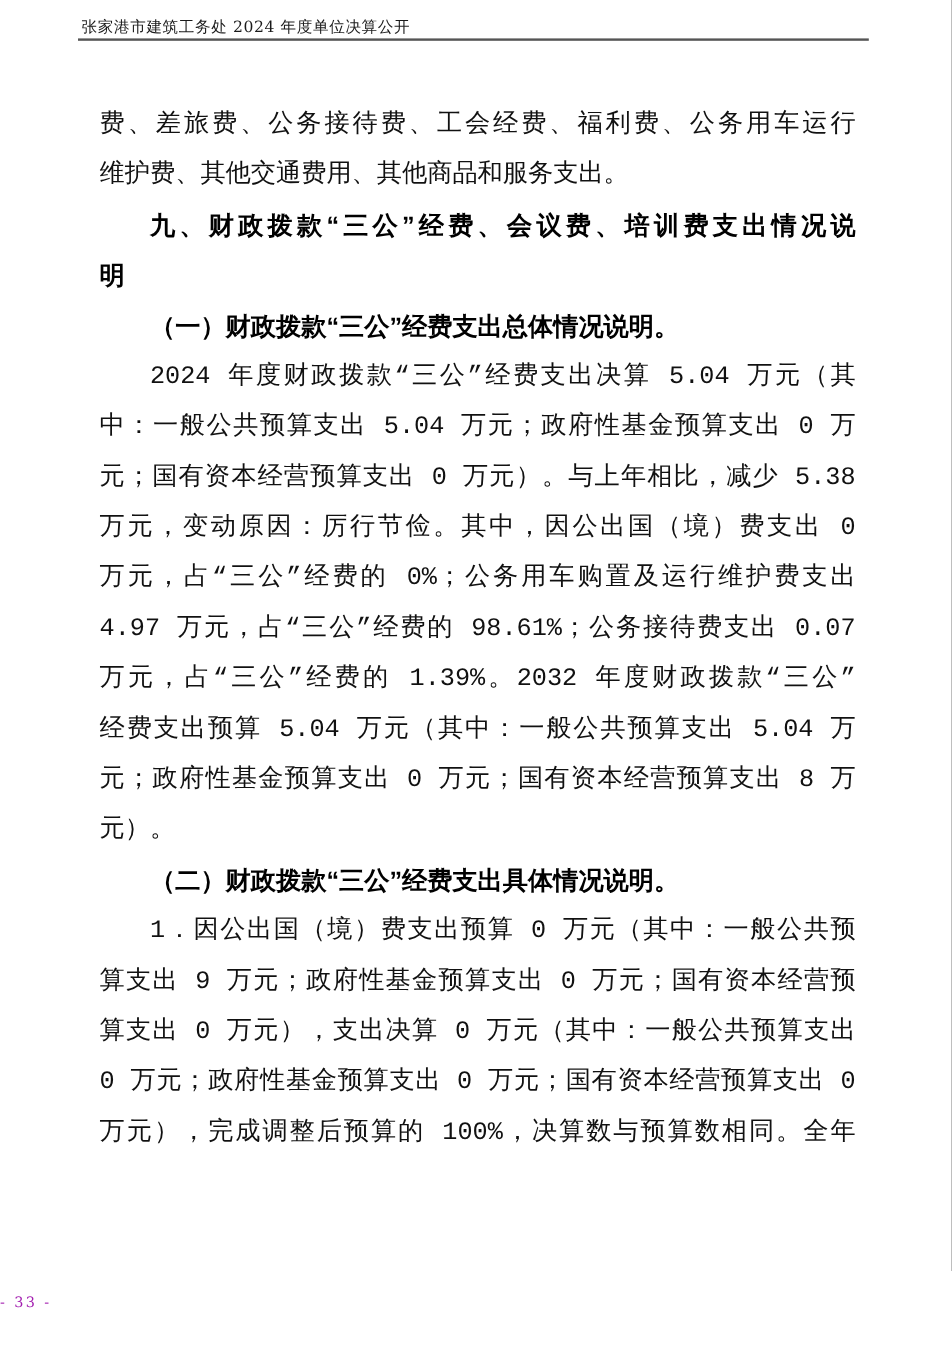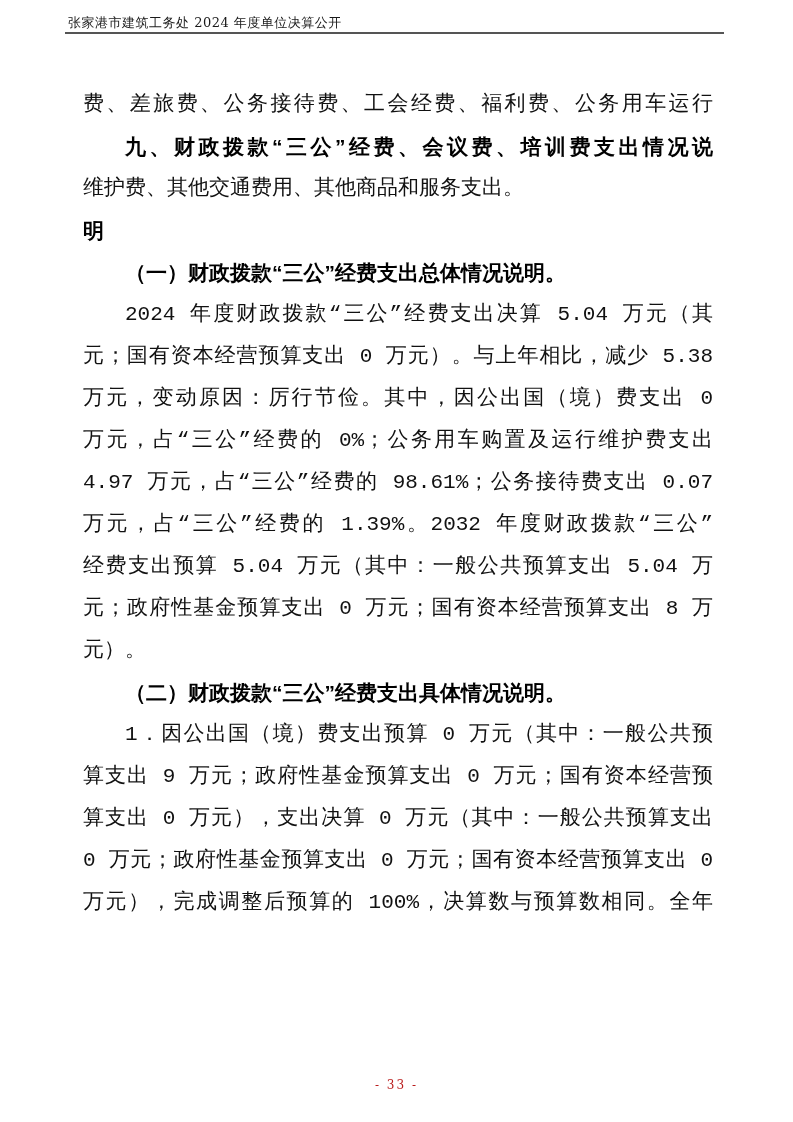--- a/index.html
+++ b/index.html
@@ -52,41 +52,41 @@
   .bold {
     font-weight: bold;
     font-family: "Liberation Sans", "DejaVu Sans", sans-serif;
     color: #000000;
   }
   .page-footer {
     position: absolute;
     left: 0;
     top: 1078px;
     width: 100%;
-    text-align: center;
     font-size: 12px;
-    color: #b91c1c;
+    color: #a21caf;
     letter-spacing: 2px;
   }
 </style>
 </head>
 <body>
 
 <div class="page">
 
   <div class="header-title">张家港市建筑工务处 2024 年度单位决算公开</div>
   <div class="header-rule"></div>
 
   <div class="doc-body">
     <div class="ln j">费、差旅费、公务接待费、工会经费、福利费、公务用车运行</div>
+    <div class="ln">维护费、其他交通费用、其他商品和服务支出。</div>
     <div class="ln j ind bold">九、财政拨款“三公”经费、会议费、培训费支出情况说</div>
-    <div class="ln">维护费、其他交通费用、其他商品和服务支出。</div>
     <div class="ln bold">明</div>
     <div class="ln ind bold">（一）财政拨款“三公”经费支出总体情况说明。</div>
     <div class="ln j ind">2024 年度财政拨款“三公”经费支出决算 5.04 万元（其</div>
+    <div class="ln j">中：一般公共预算支出 5.04 万元；政府性基金预算支出 0 万</div>
     <div class="ln j">元；国有资本经营预算支出 0 万元）。与上年相比，减少 5.38</div>
     <div class="ln j">万元，变动原因：厉行节俭。其中，因公出国（境）费支出 0</div>
     <div class="ln j">万元，占“三公”经费的 0%；公务用车购置及运行维护费支出</div>
     <div class="ln j">4.97 万元，占“三公”经费的 98.61%；公务接待费支出 0.07</div>
     <div class="ln j">万元，占“三公”经费的 1.39%。2032 年度财政拨款“三公”</div>
     <div class="ln j">经费支出预算 5.04 万元（其中：一般公共预算支出 5.04 万</div>
     <div class="ln j">元；政府性基金预算支出 0 万元；国有资本经营预算支出 8 万</div>
     <div class="ln">元）。</div>
     <div class="ln ind bold">（二）财政拨款“三公”经费支出具体情况说明。</div>
     <div class="ln j ind">1．因公出国（境）费支出预算 0 万元（其中：一般公共预</div>

